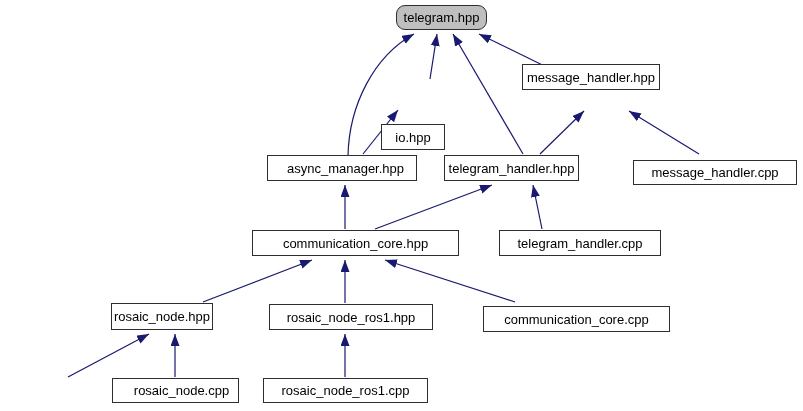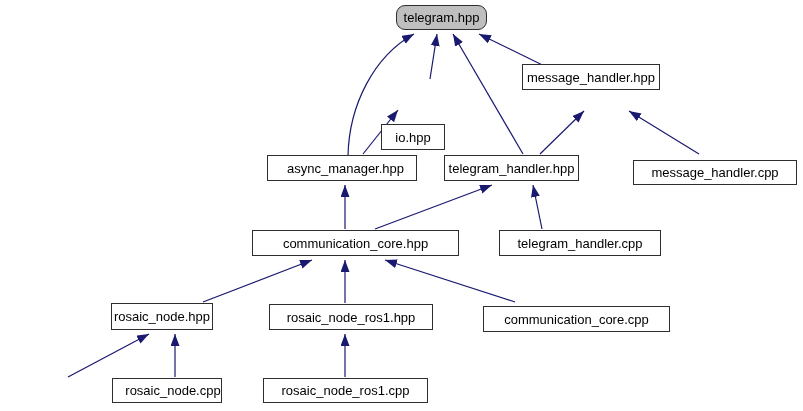--- a/index.html
+++ b/index.html
@@ -70,16 +70,16 @@
       <div class="node" style="left: 522px; top: 64px; width: 138px; height: 26px; text-align: center;">message_handler.hpp</div>
       <div class="node" style="left: 267px; top: 155px; width: 150px; height: 26px; padding-left: 7px;">async_manager.hpp</div>
       <div class="node" style="left: 444px; top: 155px; width: 135px; height: 26px;">telegram_handler.hpp</div>
       <div class="node" style="left: 633px; top: 160px; width: 164px; height: 25px;">message_handler.cpp</div>
       <div class="node" style="left: 252px; top: 230px; width: 207px; height: 26px;">communication_core.hpp</div>
       <div class="node" style="left: 463px; top: 230px; width: 162px; height: 26px; margin-left: 36px;">telegram_handler.cpp</div>
       <div class="node" style="left: 111px; top: 303px; width: 102px; height: 27px;">rosaic_node.hpp</div>
       <div class="node" style="left: 269px; top: 304px; width: 164px; height: 26px;">rosaic_node_ros1.hpp</div>
       <div class="node" style="left: 450px; top: 306px; width: 187px; height: 26px; margin-left: 33px;">communication_core.cpp</div>
       <div class="node" style="left: 5px; top: 378px; width: 83px; height: 25px; margin-top: 40px;">main.cpp</div>
-      <div class="node" style="left: 112px; top: 378px; width: 110px; height: 25px; padding-left: 12px;">rosaic_node.cpp</div>
+      <div class="node" style="left: 112px; top: 378px; width: 127px; height: 25px; padding-left: 12px;">rosaic_node.cpp</div>
       <div class="node" style="left: 263px; top: 378px; width: 165px; height: 25px;">rosaic_node_ros1.cpp</div>
     </div>
 </div>
 
 </body></html>

